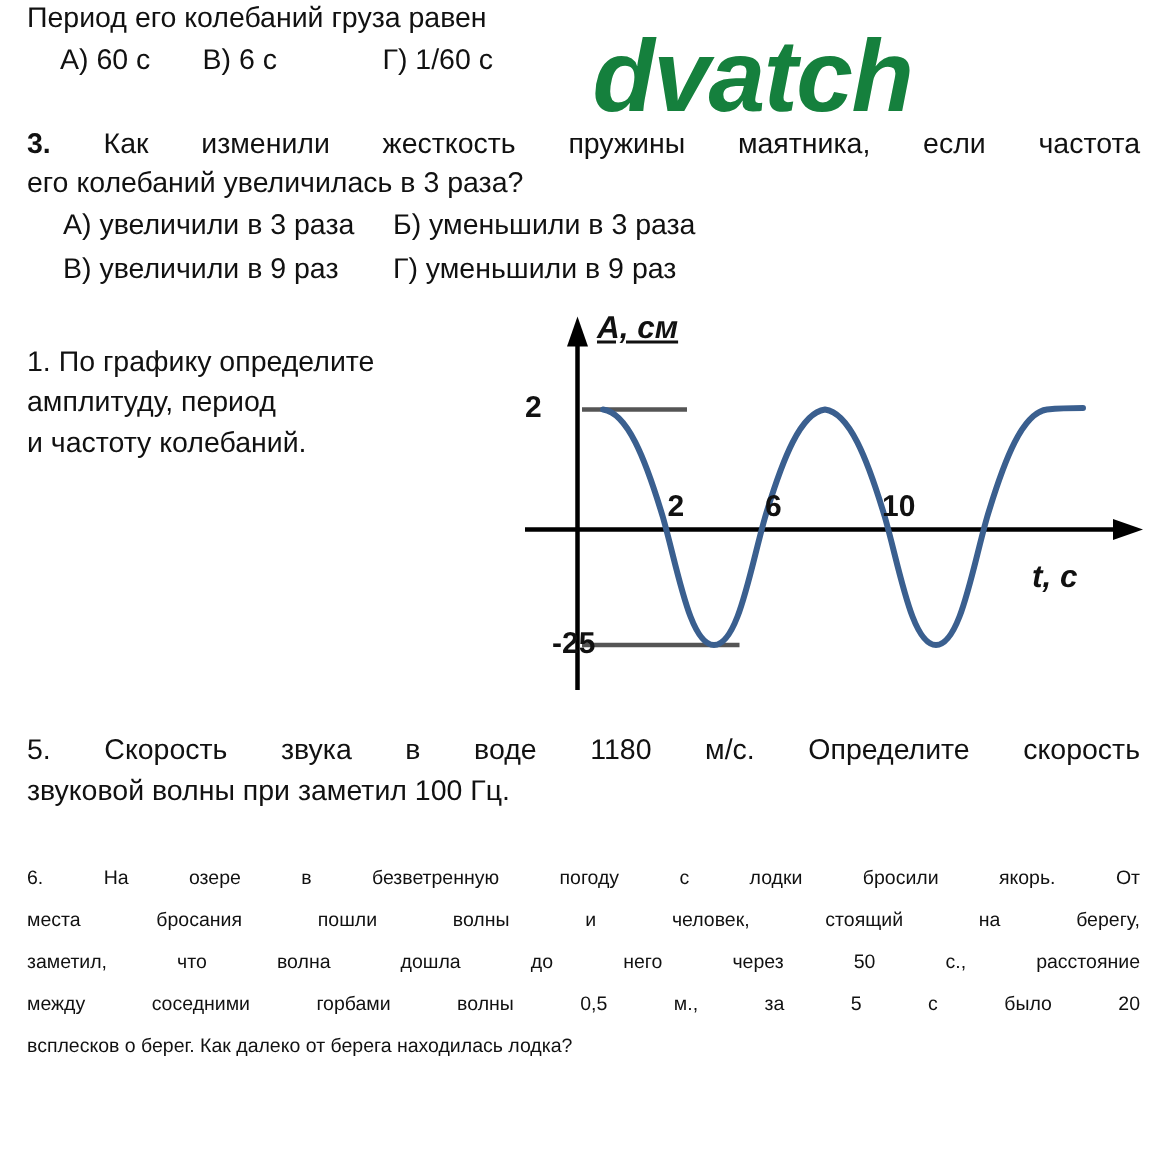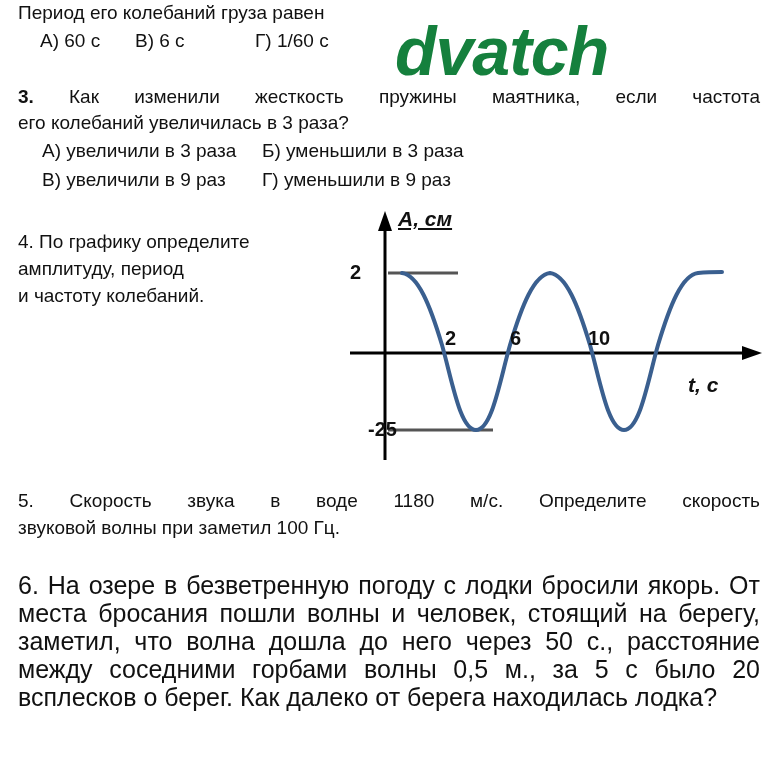--- a/index.html
+++ b/index.html
@@ -136,21 +136,21 @@
     line-height: 27px;
   }
 
   
   #q6 {
     top: 571px;
     left: 18px;
     width: 742px;
   }
   #q6 .l {
-    font-size: 25px;
+    font-size: 13px;
     line-height: 28px;
     display: block;
     text-align: justify;
     text-align-last: justify;
   }
   #q6 .last {
     text-align-last: left;
   }
 
   
@@ -193,21 +193,21 @@
         <span class="c2">Б) уменьшили в 3 раза</span>
       </div>
       <div class="opt-row">
         <span class="c1">В) увеличили в 9 раз</span>
         <span class="c2">Г)  уменьшили в 9 раз</span>
       </div>
     </div>
   </div>
 
   <div class="q-block" id="q4">
-    <div class="l">4. По графику определите</div>
+    <div class="l">1. По графику определите</div>
     <div class="l sp">амплитуду,   период</div>
     <div class="l">и частоту колебаний.</div>
   </div>
 
   <div id="graph">
     <svg width="440" height="265" viewBox="0 0 440 265" xmlns="http://www.w3.org/2000/svg">
 
       <line x1="55" y1="20" x2="55" y2="255" stroke="#000000" stroke-width="3"></line>
       <polygon points="55,6 48,26 62,26" fill="#000000"></polygon>
 

